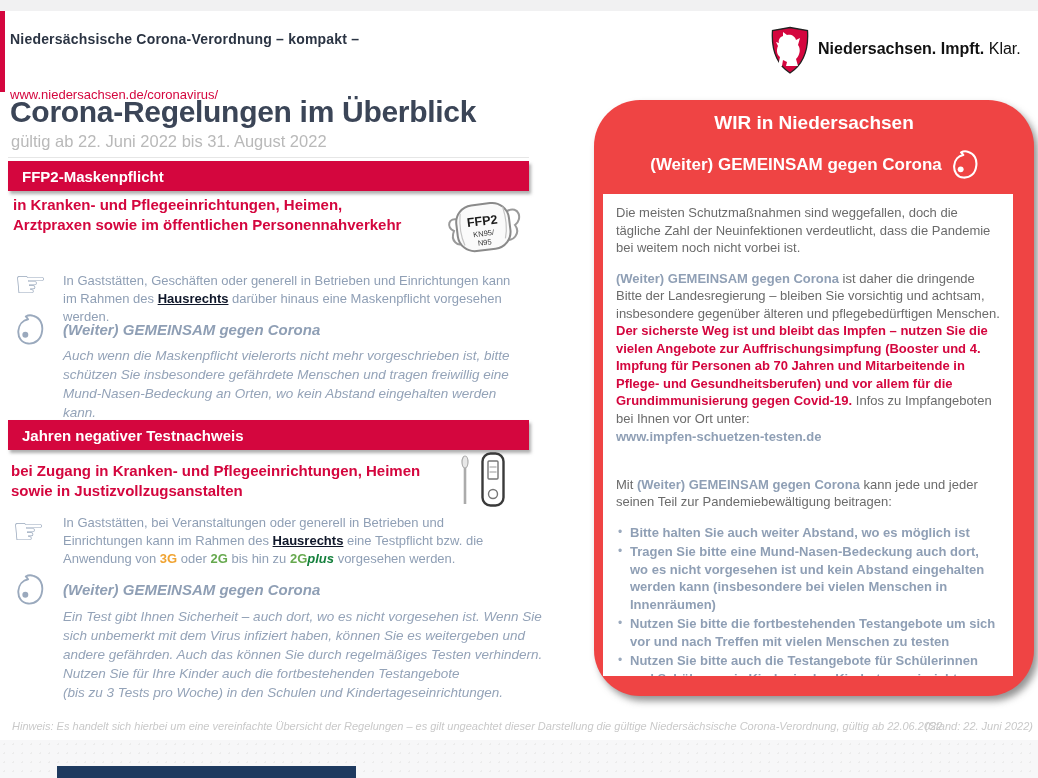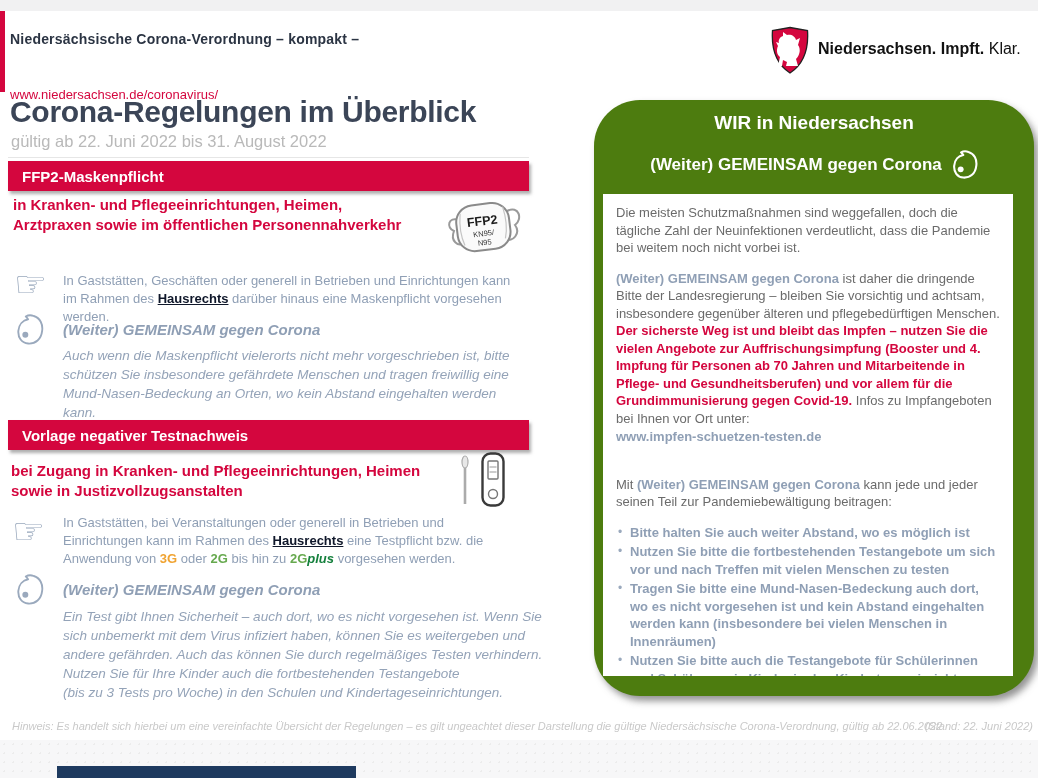--- a/index.html
+++ b/index.html
@@ -48,21 +48,21 @@
   .gem-title { position:absolute; font-size:15px; font-weight:bold; font-style:italic; color:#8f9fb5; }
   .gem1-title { left:63px; top:321px; } .gem2-title { left:63px; top:581px; }
   .gem-text { position:absolute; font-size:13.5px; font-style:italic; color:#94a3b8; line-height:19px; white-space:pre-line; }
   .gem1-text { left:63px; top:346px; width:470px; }
   .gem2-text { left:63px; top:607px; width:480px; }
 
   .mask-icon { position:absolute; left:443px; top:196px; }
   .swab-icon { position:absolute; left:459px; top:455px; }
   .cassette-icon { position:absolute; left:481px; top:452px; }
 
-  .info-box { position:absolute; left:594px; top:100px; width:440px; height:596px; background:#4d7c0f;
+  .info-box { position:absolute; left:594px; top:100px; width:440px; height:596px; background:#ef4444;
     border-radius:46px; box-shadow:4px 5px 7px rgba(90,90,90,0.65); }
   .box-title1 { position:absolute; left:0; top:12px; width:100%; text-align:center; color:#fff; font-size:19px; font-weight:bold; }
   .box-title2 { position:absolute; left:0; top:50px; width:100%; text-align:center; color:#fff; font-size:17px; font-weight:bold;
     display:flex; justify-content:center; align-items:center; gap:10px; }
   .panel { position:absolute; left:9px; top:94px; width:410px; height:482px; background:#fff; padding:10px 13px;
     font-size:13px; line-height:17.5px; color:#6b6b6b; overflow:hidden; }
   .panel p { margin-bottom:13px; }
   .lead-bold { color:#8f9fb5; font-weight:bold; }
   .red-bold { color:#d4063e; font-weight:bold; }
   .impf-link { display:block; color:#8f9fb5; font-weight:bold; text-decoration:none; margin-top:1px; }
@@ -123,21 +123,21 @@
 
   <span class="ok-icon ok1">
     <svg width="28" height="32" viewBox="0 0 30 34">
       <path d="M19 2 C26 4 29 11 28 18 C27 27 21 32 13 31.5 C6 31 2 25 2.5 18 C3 11 7.5 6.5 13 5.5 L10.5 2.5 C13 1 16.5 1 19 2 Z" stroke="currentColor" stroke-width="2" fill="none" stroke-linejoin="round"></path>
       <circle cx="10" cy="22" r="3.2" fill="currentColor"></circle>
     </svg>
   </span>
   <div class="gem-title gem1-title">(Weiter) GEMEINSAM gegen Corona</div>
   <div class="gem-text gem1-text">Auch wenn die Maskenpflicht vielerorts nicht mehr vorgeschrieben ist, bitte schützen Sie insbesondere gefährdete Menschen und tragen freiwillig eine Mund-Nasen-Bedeckung an Orten, wo kein Abstand eingehalten werden kann.</div>
 
-  <div class="banner banner2">Vorlage negativer Testnachweis</div>
+  <div class="banner banner2">Jahren negativer Testnachweis</div>
   <div class="red-heading heading2">bei Zugang in Kranken- und Pflegeeinrichtungen, Heimen
 sowie in Justizvollzugsanstalten</div>
 
   <span class="swab-icon">
     <svg width="12" height="52" viewBox="0 0 12 52">
       <ellipse cx="6" cy="7" rx="3" ry="6" fill="#e8e8e8" stroke="#ababab" stroke-width="1.2"></ellipse>
       <line x1="6" y1="13" x2="6" y2="49" stroke="#ababab" stroke-width="2.6"></line>
     </svg>
   </span>
   <span class="cassette-icon">
@@ -175,22 +175,22 @@
         </svg>
       </span>
     </div>
 
     <div class="panel">
       <p>Die meisten Schutzmaßnahmen sind weggefallen, doch die tägliche Zahl der Neuinfektionen verdeutlicht, dass die Pandemie bei weitem noch nicht vorbei ist.</p>
       <p class="p2"><span class="lead-bold">(Weiter) GEMEINSAM gegen Corona</span><span> ist daher die dringende Bitte der Landesregierung – bleiben Sie vorsichtig und achtsam, insbesondere gegenüber älteren und pflegebedürftigen Menschen. </span><span class="red-bold">Der sicherste Weg ist und bleibt das Impfen – nutzen Sie die vielen Angebote zur Auffrischungsimpfung (Booster und 4. Impfung für Personen ab 70 Jahren und Mitarbeitende in Pflege- und Gesundheitsberufen) und vor allem für die Grundimmunisierung gegen Covid-19.</span><span> Infos zu Impfangeboten bei Ihnen vor Ort unter:</span><a class="impf-link" href="#">www.impfen-schuetzen-testen.de</a></p>
       <p><span>Mit </span><span class="lead-bold">(Weiter) GEMEINSAM gegen Corona</span><span> kann jede und jeder seinen Teil zur Pandemiebewältigung beitragen:</span></p>
       <ul class="bullets">
         <li>Bitte halten Sie auch weiter Abstand, wo es möglich ist</li>
+        <li>Tragen Sie bitte eine Mund-Nasen-Bedeckung auch dort, wo es nicht vorgesehen ist und kein Abstand eingehalten werden kann (insbesondere bei vielen Menschen in Innenräumen)</li>
         <li>Nutzen Sie bitte die fortbestehenden Testangebote um sich vor und nach Treffen mit vielen Menschen zu testen</li>
-        <li>Tragen Sie bitte eine Mund-Nasen-Bedeckung auch dort, wo es nicht vorgesehen ist und kein Abstand eingehalten werden kann (insbesondere bei vielen Menschen in Innenräumen)</li>
         <li>Nutzen Sie bitte auch die Testangebote für Schülerinnen und Schüler sowie Kinder in den Kindertageseinrichtungen (freiwillig bis zu drei Tests pro Woche möglich)</li>
       </ul>
     </div>
   </div>
 
   <div class="footer-note">Hinweis: Es handelt sich hierbei um eine vereinfachte Übersicht der Regelungen – es gilt ungeachtet dieser Darstellung die gültige Niedersächsische Corona-Verordnung, gültig ab 22.06.2022</div>
   <div class="footer-stand">(Stand: 22. Juni 2022)</div>
 
   <div class="strip-bottom"></div>
   <div class="navy-bar"></div>

